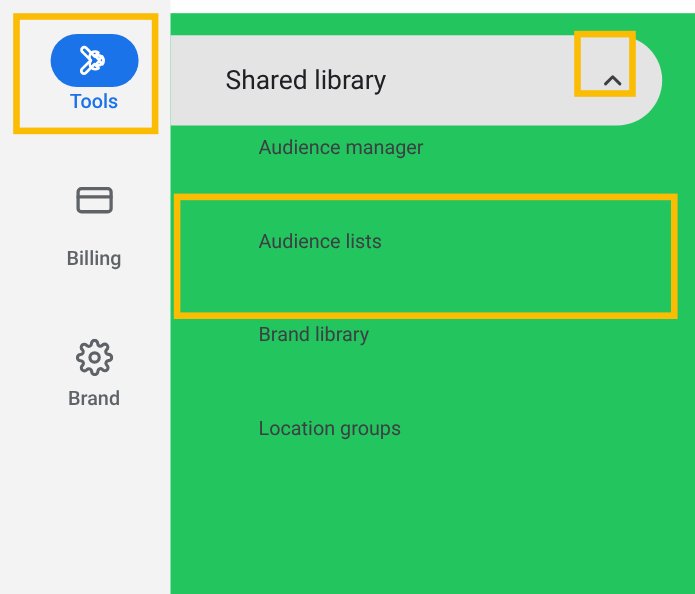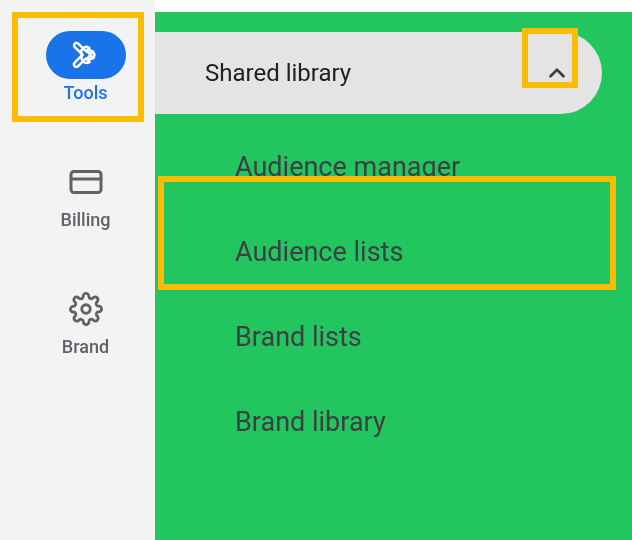--- a/index.html
+++ b/index.html
@@ -32,21 +32,21 @@
     }
     .sidebar-item.active {
       color: #1a73e8;
     }
     .sidebar-item .icon-wrap {
       height: 46px;
       display: flex;
       align-items: center;
       justify-content: center;
     }
-    .sidebar-item.billing-item { margin-top: 30px;}
+    .sidebar-item.billing-item { margin-top: 30px; gap: 16px;}
     .sidebar-item.admin-item { margin-top: 30px;}
     .sidebar-label {
       font-size: 18px;
       font-weight: 500;
       margin-top: 4px;
     }
     .tool-pill {
       width: 80px;
       height: 48px;
       background: #1a73e8;
@@ -90,23 +90,23 @@
       align-items: center;
       justify-content: center;
     }
 
     .menu-list {
       margin-top: 10px;
     }
     .menu-item {
       height: 85px;
       display: flex;
-      align-items: center;
+      align-items: flex-start;
       padding-left: 80px;
-      font-size: 27px;
+      font-size: 18px;
       color: #3c4043;
       cursor: pointer;
     }
 
     .highlight {
       position: absolute;
       border: 6px solid #fbbc04;
       pointer-events: none;
     }
     .highlight.tools-hl {
@@ -173,23 +173,23 @@
   </div>
 
   <div class="menu-list">
     <div class="menu-item">
         <span>Audience manager</span>
       </div>
     <div class="menu-item">
         <span>Audience lists</span>
       </div>
     <div class="menu-item">
-        <span>Brand lists</span>
+        <span>Brand library</span>
       </div>
     <div class="menu-item">
-        <span>Brand library</span>
+        <span>Location groups</span>
       </div>
   </div>
 </div>
 
 <div class="highlight tools-hl"></div>
 <div class="chevron-highlight"></div>
 <div class="exclusion-highlight"></div>
 
 </body></html>

